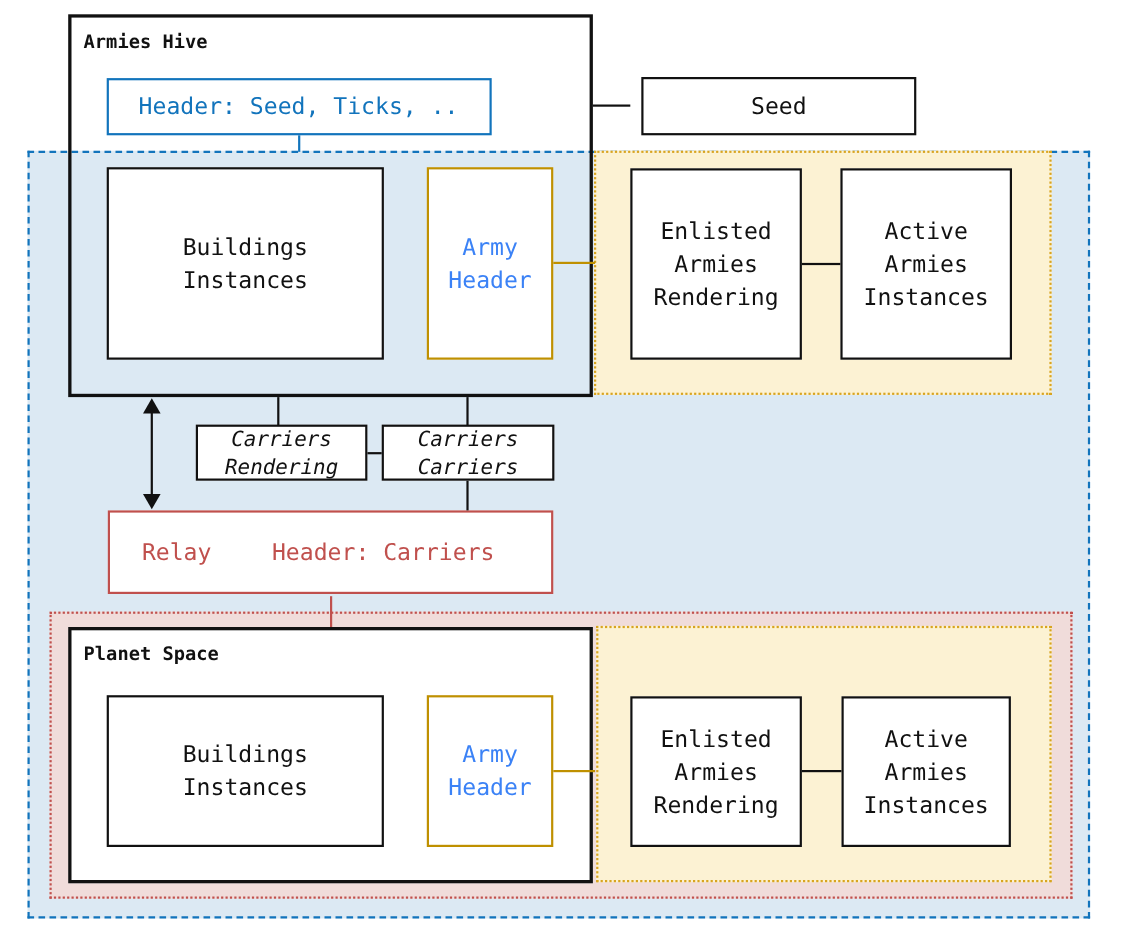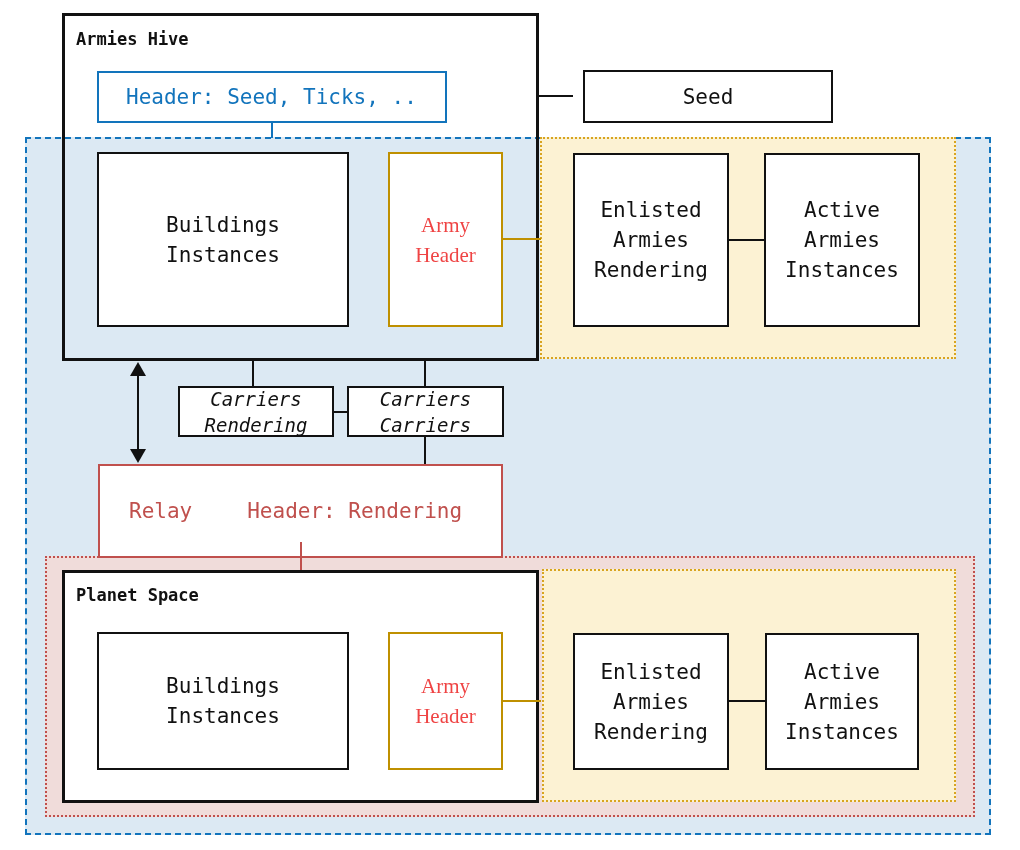--- a/index.html
+++ b/index.html
@@ -13,21 +13,21 @@
   .scope-cream{background:#fcf2d3;border:2px dotted #d8a420;}
   .scope-pink{background:#f0dcda;border:2px dotted #c0504d;}
   
   .box{background:#ffffff;border:2px solid #111;display:flex;align-items:center;justify-content:center;text-align:center;}
   .box-outline{background:transparent;border:3px solid #111;}
   .box-white{background:#ffffff;border:3px solid #111;}
   .lines span{display:block;}
   .lbl{font-size:21px;line-height:30px;}
   .lbl-sm{font-size:19px;line-height:26px;font-style:italic;}
   .title{font-weight:bold;font-size:17px;}
-  .gold{border-color:#bf9000;color:#ef4444;font-family:Liberation Serif, serif;}
+  .gold{border-color:#bf9000;color:#3b82f6;}
   .bluebox{border:2px solid #1274bc;color:#1274bc;justify-content:flex-start;padding-left:27px;}
   .redbox{border:2px solid #c0504d;color:#c0504d;justify-content:flex-start;padding-left:29px;}
   
   .conn{background:#111;}
   .conn-blue{background:#1274bc;}
   .conn-gold{background:#bf9000;}
   .conn-red{background:#c0504d;}
   .tri-up{width:0;height:0;border-left:8px solid transparent;border-right:8px solid transparent;border-bottom:14px solid #111;}
   .tri-down{width:0;height:0;border-left:8px solid transparent;border-right:8px solid transparent;border-top:14px solid #111;}
 </style>
@@ -88,23 +88,23 @@
       <span>Rendering</span>
     </div>
   </div>
   <div class="abs box lbl-sm" style="left:347px;top:386px;width:157px;height:51px;">
     <div class="lines">
       <span>Carriers</span>
       <span>Carriers</span>
     </div>
   </div>
 
-  <div class="abs box redbox lbl" style="left:98px;top:464px;width:405px;height:94px;gap:55px;">
+  <div class="abs box redbox lbl" style="left:98px;top:464px;width:405px;height:76px;gap:55px;">
     <span>Relay</span>
-    <span>Header: Rendering</span>
+    <span>Header: Carriers</span>
   </div>
 
   <div class="abs box-white abs" style="left:62px;top:570px;width:477px;height:233px;">
     <div class="title" style="position:absolute;left:11px;top:12px;">Planet Space</div>
   </div>
 
   <div class="abs box lbl" style="left:97px;top:632px;width:252px;height:138px;">
     <div class="lines">
       <span>Buildings</span>
       <span>Instances</span>

